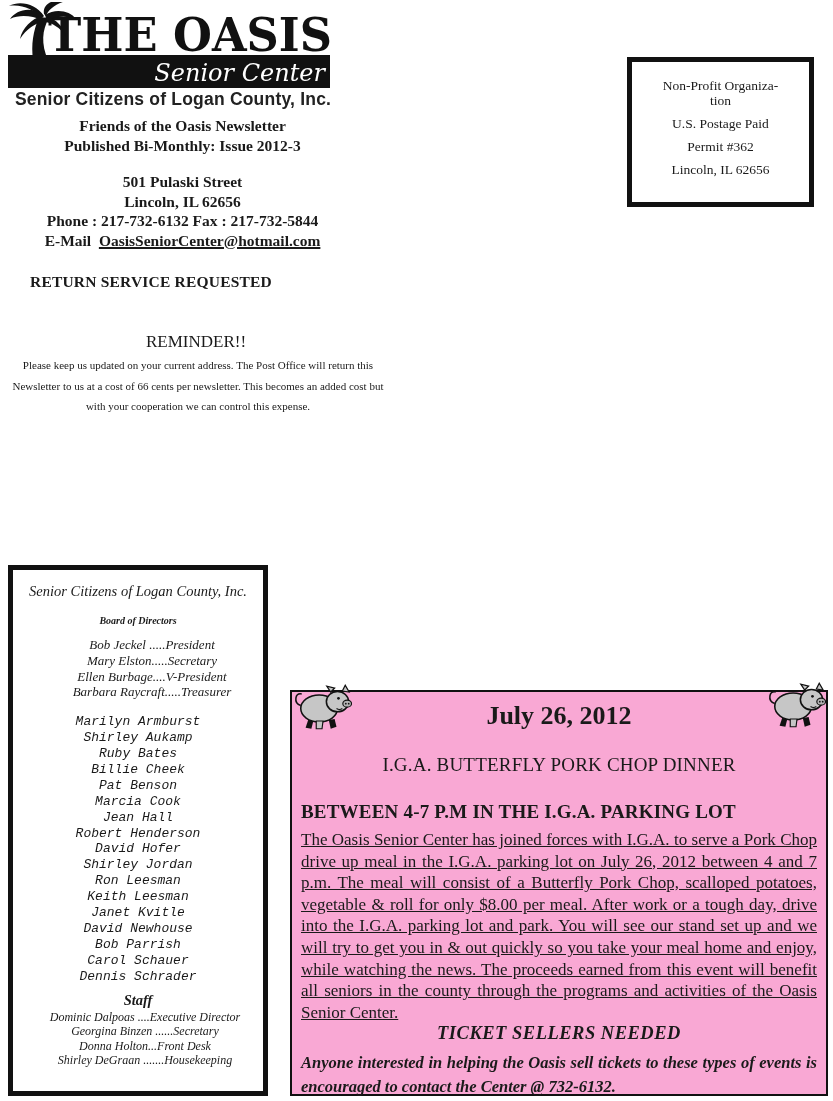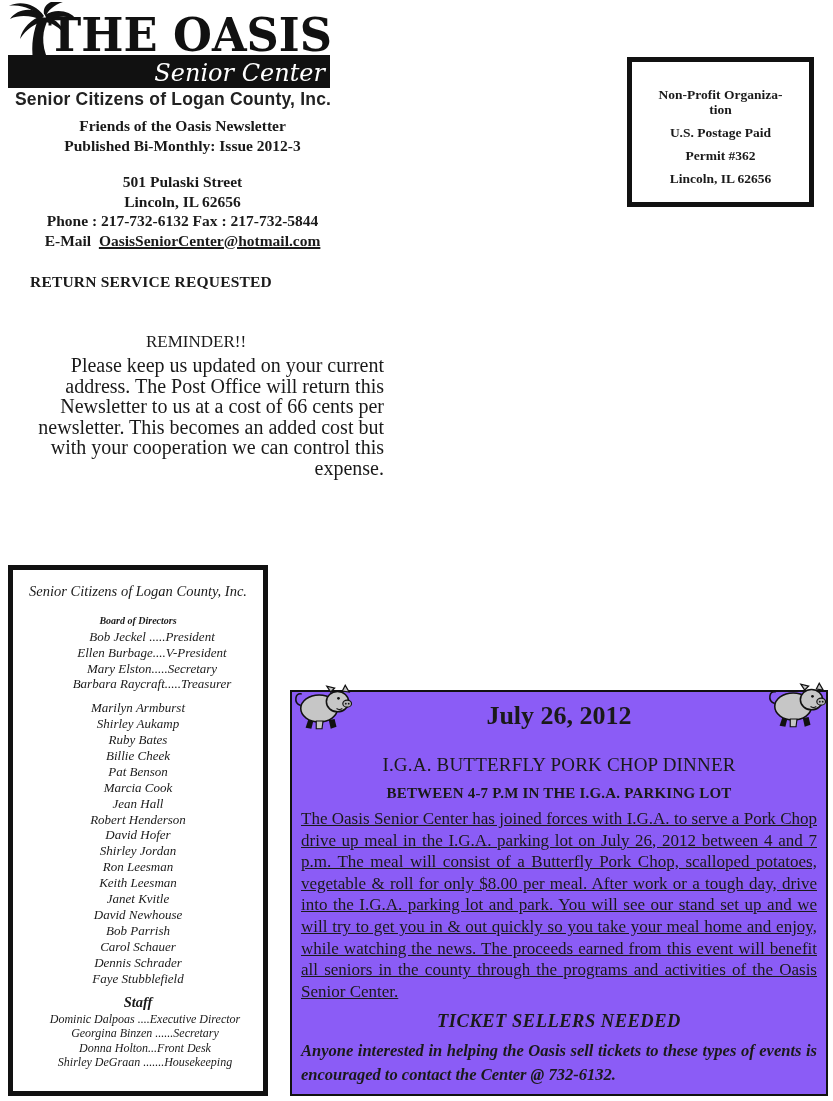--- a/index.html
+++ b/index.html
@@ -32,69 +32,69 @@
     position: absolute; left: 10px; top: 116px; width: 345px;
     text-align: center; font-weight: bold; font-size: 15.5px; line-height: 19.5px;
   }
   .masthead .gap { height: 17px; }
   .email-line .email-link { text-decoration: underline; text-decoration-thickness: 1.5px; }
 
   
   .postage-box {
     position: absolute; left: 627px; top: 57px; width: 187px; height: 150px;
     border: 5px solid #111; background: #fff;
-    text-align: center; font-weight: bold; font-size: 13.5px;
-    padding-top: 25px; line-height: 15px;
+    text-align: center; font-weight: normal; font-size: 13.5px;
+    padding-top: 16px; line-height: 15px;
   }
   .postage-box .pb-line { margin-bottom: 0; }
   .postage-box .pb-line.spaced { margin-top: 8px; }
 
   
   .return-service {
     position: absolute; left: 30px; top: 273px;
     font-weight: bold; font-size: 15.5px; letter-spacing: 0.2px;
   }
   .dues-heading {
     position: absolute; left: 14px; top: 300px; width: 364px;
     font-weight: bold; font-size: 20px; letter-spacing: 0.6px; white-space: nowrap;
     border-bottom: 3.5px solid #111; padding-bottom: 3px; text-align: center;
   }
   .reminder {
     position: absolute; left: 14px; top: 332px; width: 364px;
     text-align: center; font-size: 17px;
   }
   .dues-body {
     position: absolute; left: 12px; top: 355px; width: 372px;
-    font-size: 20px; line-height: 20.5px; text-align: right;
+    font-size: 11px; line-height: 20.5px; text-align: center;
   }
 
   
   .board-box {
     position: absolute; left: 8px; top: 565px; width: 260px; height: 531px;
     border: 5px solid #111; background: #fff;
     text-align: center; font-style: italic;
   }
   .board-title { font-size: 14.5px; margin-top: 13px; }
   .board-heading { font-size: 10px; font-weight: bold; margin-top: 15px; }
-  .officer-list { font-size: 13px; line-height: 15.8px; margin-top: 3px; padding-left: 28px; }
-  .member-list { font-size: 13px; line-height: 15.9px; margin-top: 8px; }
+  .officer-list { font-size: 13px; line-height: 15.8px; margin-top: 11px; padding-left: 28px; }
+  .member-list { font-size: 13px; line-height: 15.9px; margin-top: 14px; font-family: Liberation Mono, monospace; }
   .staff-heading { font-size: 14.5px; font-weight: bold; margin-top: 7px; }
   .staff-list { font-size: 12px; line-height: 14.6px; margin-top: 1px; padding-left: 14px; }
 
   
   .event-box {
     position: absolute; left: 290px; top: 690px; width: 538px; height: 406px;
-    border: 2px solid #111; background: #8b5cf6;
+    border: 2px solid #111; background: #f9a8d4;
     padding: 0 9px;
   }
   .event-date { text-align: center; font-weight: bold; font-size: 26px; margin-top: 9px; }
   .event-h1 { text-align: center; font-weight: normal; font-size: 19px; margin-top: 23px; letter-spacing: 0.2px; }
-  .event-h2 { text-align: center; font-weight: bold; font-size: 15px; margin-top: 9px; letter-spacing: 0.2px; }
+  .event-h2 { text-align: left; font-weight: bold; font-size: 19px; margin-top: 25px; letter-spacing: 0.2px; }
   .event-body { font-size: 17px; line-height: 21.6px; text-align: justify; margin-top: 6px; text-decoration: underline; }
-  .ticket-heading { text-align: center; font-weight: bold; font-style: italic; font-size: 18.5px; margin-top: 9px; letter-spacing: 0.5px; }
+  .ticket-heading { text-align: center; font-weight: bold; font-style: italic; font-size: 18.5px; letter-spacing: 0.5px; }
   .ticket-body { font-weight: bold; font-style: italic; font-size: 16.5px; line-height: 24px; text-align: justify; margin-top: 7px; }
 
   .pig { position: absolute; width: 58px; height: 47px; }
   .pig-left { left: 294px; top: 684px; }
   .pig-right { left: 768px; top: 682px; }
 </style>
 </head>
 <body>
 
 <div id="page">
@@ -140,43 +140,42 @@
 
   <div class="return-service">RETURN SERVICE REQUESTED</div>
   <div class="reminder">REMINDER!!</div>
   <div class="dues-body">Please keep us updated on your current address. The Post Office will return this Newsletter to us at a cost of 66 cents  per newsletter. This becomes an added cost but with your cooperation we can control this expense.</div>
 
   <div class="board-box">
     <div class="board-title">Senior Citizens of Logan County, Inc.</div>
     <div class="board-heading">Board of Directors</div>
     <div class="officer-list">
         <div>Bob Jeckel .....President</div>
+        <div>Mary Elston.....Secretary</div>
         <div>Ellen Burbage....V-President</div>
-        <div>Mary Elston.....Secretary</div>
         <div>Barbara Raycraft.....Treasurer</div>
       </div>
     <div class="member-list">
         <div>Marilyn Armburst</div>
         <div>Shirley Aukamp</div>
         <div>Ruby Bates</div>
         <div>Billie Cheek</div>
         <div>Pat Benson</div>
         <div>Marcia Cook</div>
         <div>Jean Hall</div>
         <div>Robert Henderson</div>
         <div>David Hofer</div>
         <div>Shirley Jordan</div>
         <div>Ron Leesman</div>
         <div>Keith Leesman</div>
         <div>Janet Kvitle</div>
         <div>David Newhouse</div>
         <div>Bob Parrish</div>
         <div>Carol Schauer</div>
         <div>Dennis Schrader</div>
-        <div>Faye Stubblefield</div>
       </div>
     <div class="staff-heading">Staff</div>
     <div class="staff-list">
         <div>Dominic Dalpoas ....Executive Director</div>
         <div>Georgina Binzen ......Secretary</div>
         <div>Donna Holton...Front Desk</div>
         <div>Shirley DeGraan .......Housekeeping</div>
       </div>
   </div>
 

